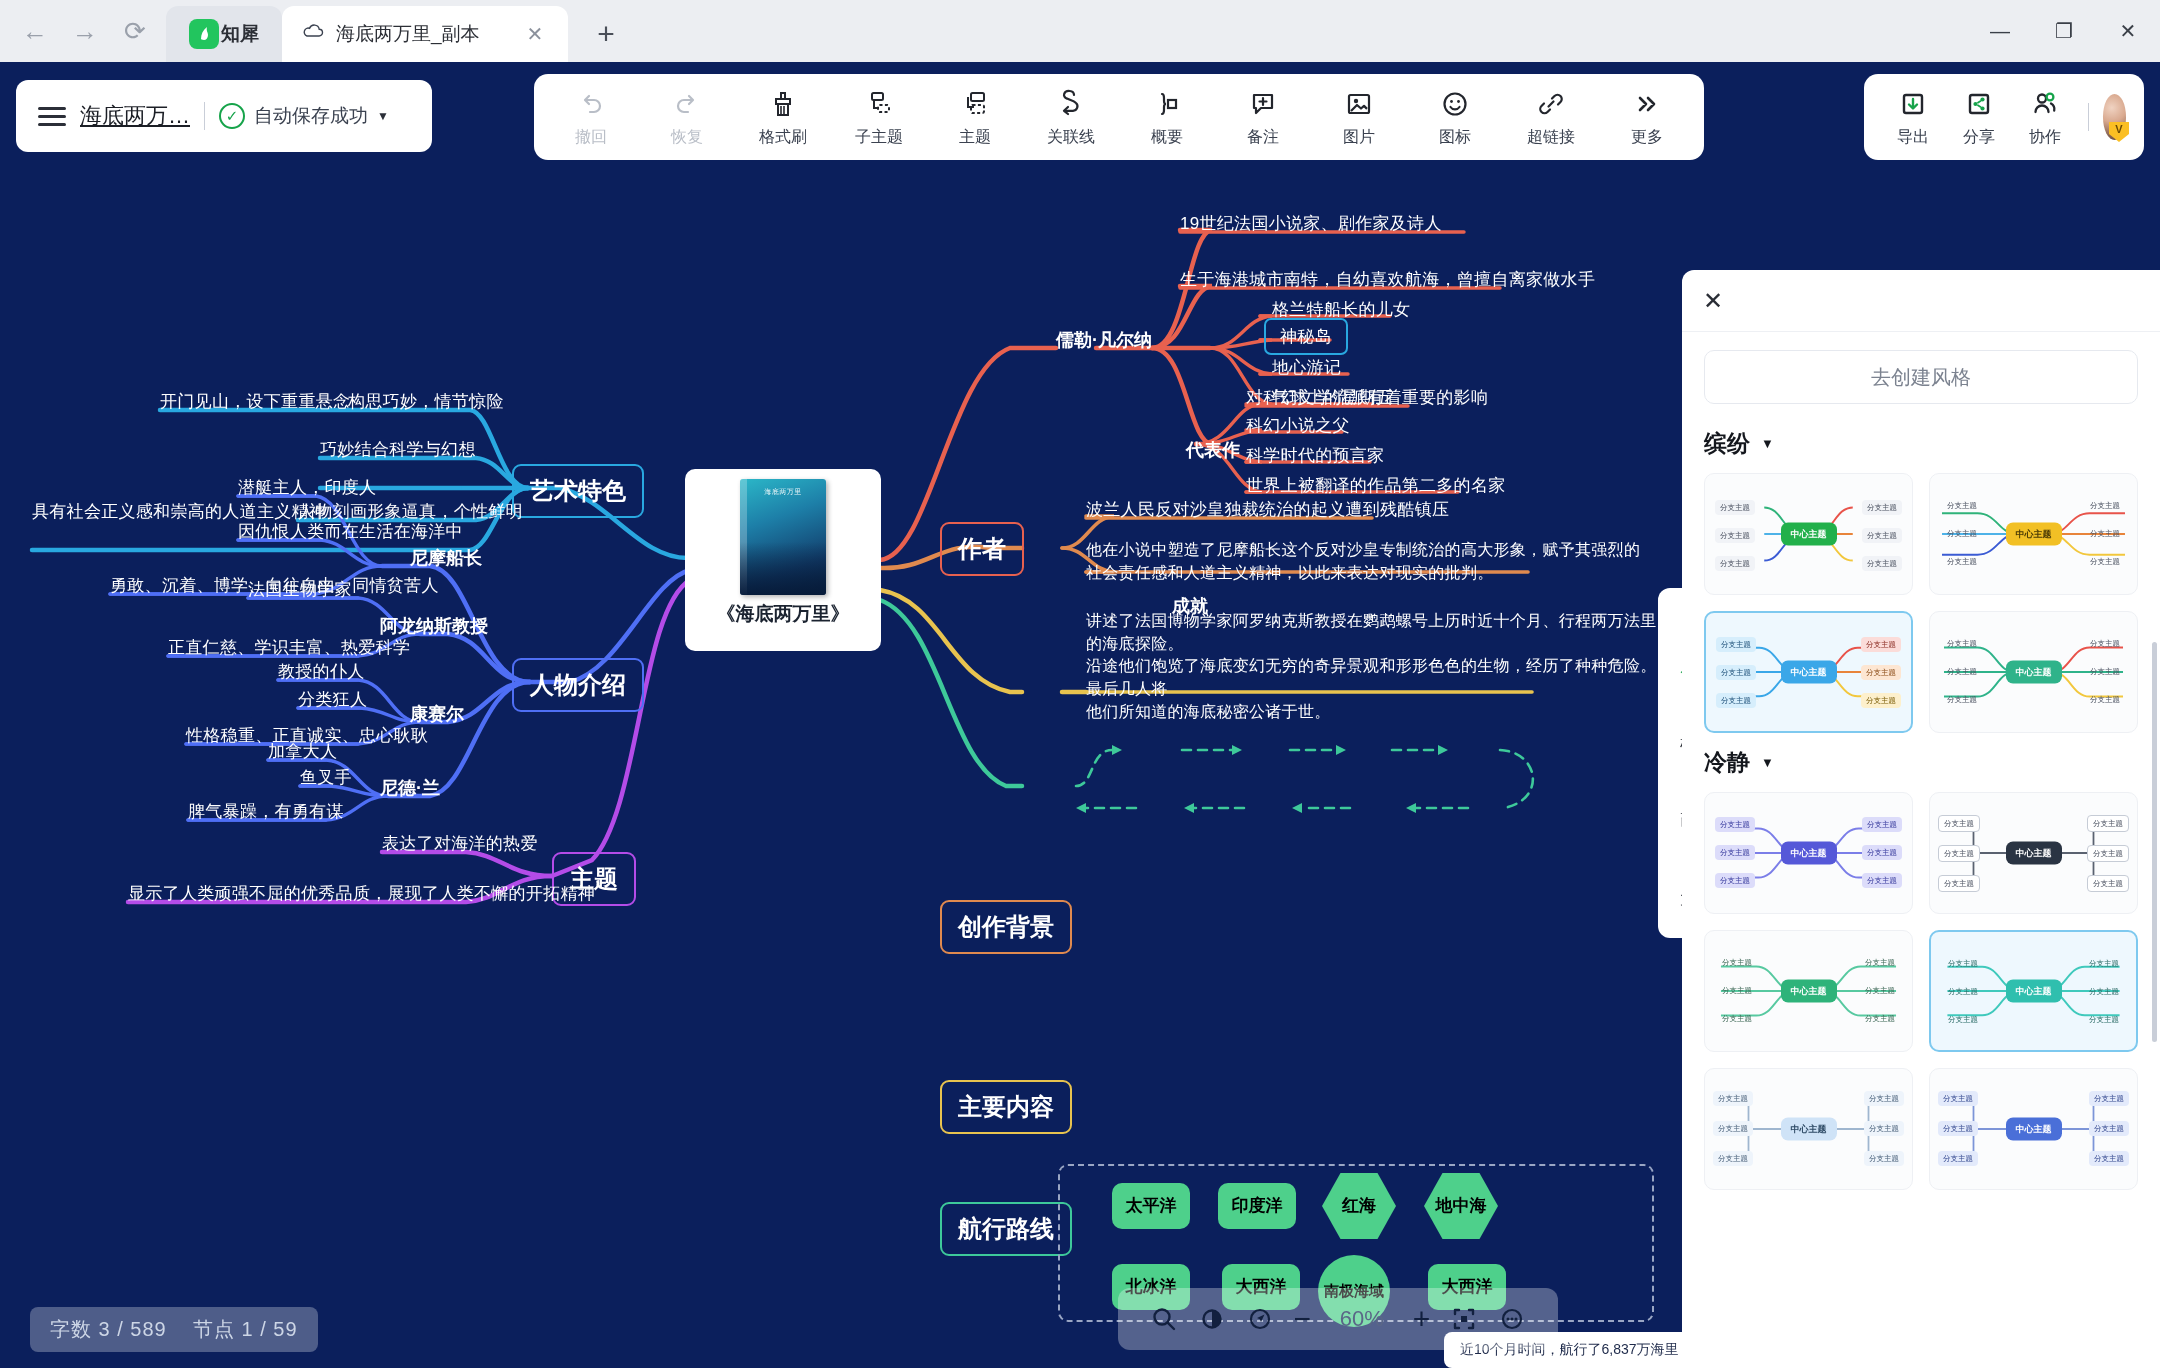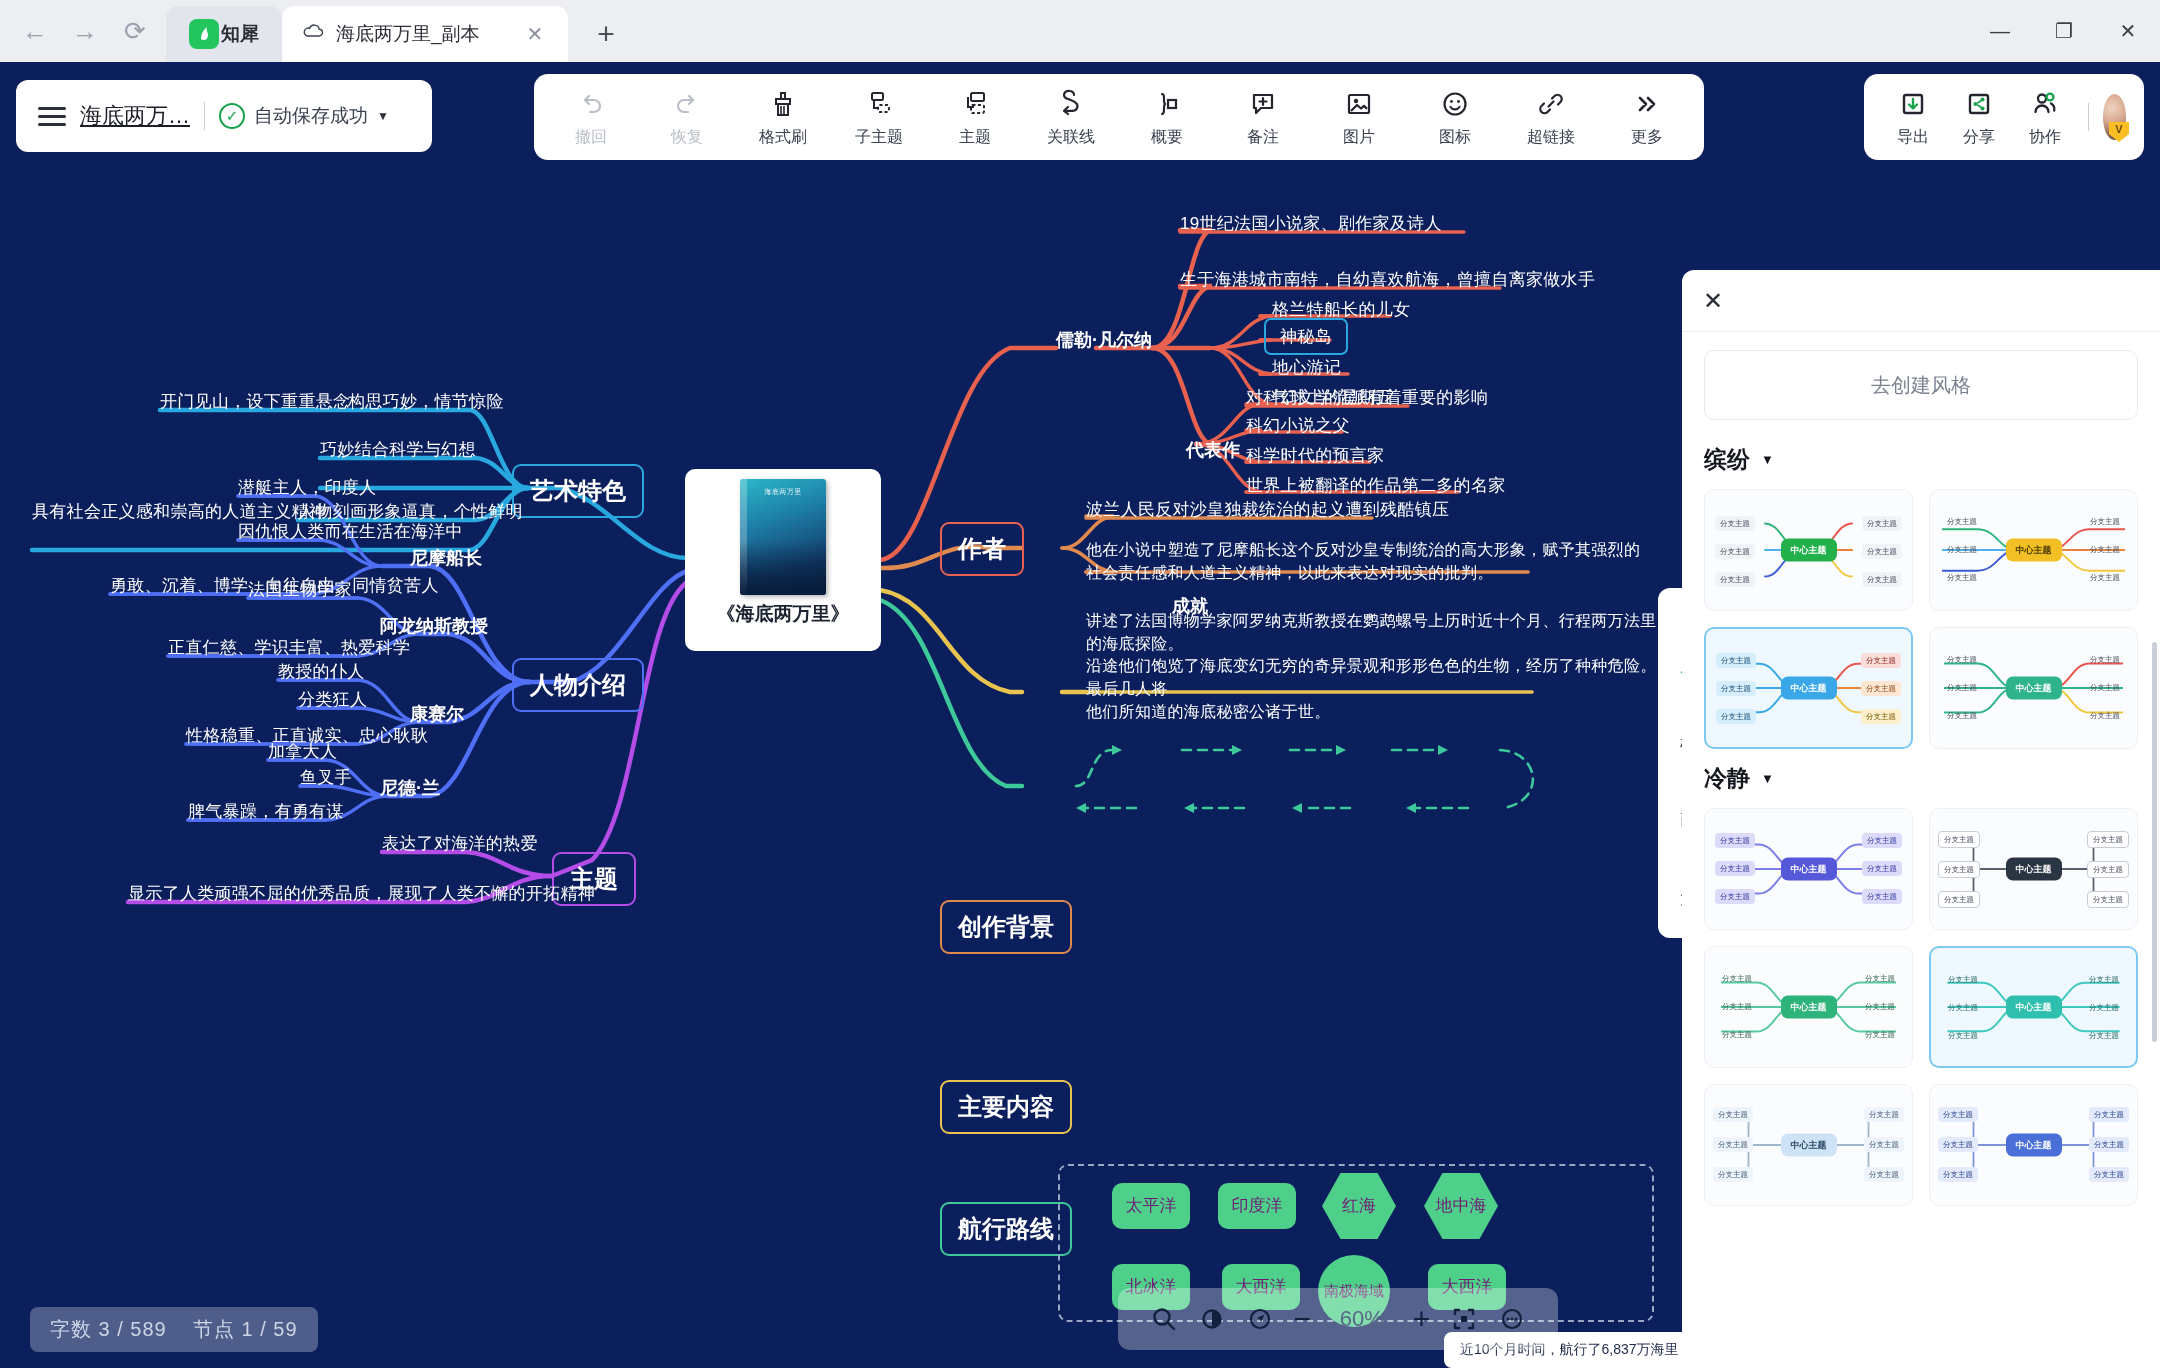--- a/index.html
+++ b/index.html
@@ -114,23 +114,23 @@
   .book-cover .spine { position:absolute; left:0; top:0; bottom:0; width:7px; background:rgba(255,255,255,.25); }
   .book-cover .ttl { position:absolute; top:8px; left:0; right:0; text-align:center; color:#fff;
                      font-size:7px; letter-spacing:.5px; opacity:.9; }
   .center-title { font-size: 19px; font-weight: bold; color: #1b2330; }
 
   .route-box {
     position: absolute; left: 1058px; top: 994px; width: 596px; height: 158px;
     border: 2px dashed #9aa6c4; border-radius: 10px;
   }
   .ocean {
-    position: absolute; color: #701a75; font-size: 17px; background: #4ed08b;
+    position: absolute; color: #000000; font-size: 17px; background: #4ed08b;
     display: flex; align-items: center; justify-content: center; text-align: center;
-    line-height: 1.15; font-weight: 400;
+    line-height: 1.15; font-weight: 700;
   }
   .ocean.rect { border-radius: 10px; width: 78px; height: 46px; }
   .ocean.hex { width: 74px; height: 66px; clip-path: polygon(25% 0,75% 0,100% 50%,75% 100%,25% 100%,0 50%); }
   .ocean.circle { width: 72px; height: 72px; border-radius: 50%; }
 
   .route-note {
     position: absolute; left: 1444px; top: 1162px; background: #fff; border-radius: 8px;
     padding: 9px 16px; font-size: 14px; color: #1e2a4a; white-space: nowrap;
   }
 
@@ -164,21 +164,21 @@
   .panel-head { height: 62px; display: flex; align-items: center; padding: 0 16px; gap: 10px;
                 border-bottom: 1px solid #eef0f4; }
   .seg { display: flex; background: #f1f3f7; border-radius: 9px; padding: 4px; flex: 1; max-width: 318px;
          margin: 0 auto; }
   .seg-item { flex: 1; text-align: center; padding: 8px 0; border-radius: 7px; font-size: 19px; color: #5c6373; }
   .seg-item.active { background: #fff; color: #14171d; font-weight: bold; }
   .panel-close { width: 30px; height: 30px; display: flex; align-items: center; justify-content: center;
                  font-size: 24px; color: #2a2e36; }
   .panel-body { padding: 18px 22px 0; height: 1036px; overflow: hidden; position: relative; }
   .create-style {
-    height: 70px; border: 1px solid #e6e9ef; border-radius: 10px; display: flex;
+    height: 54px; border: 1px solid #e6e9ef; border-radius: 10px; display: flex;
     align-items: center; justify-content: center; color: #7b828f; font-size: 20px; margin-bottom: 24px;
   }
   .grp-title { font-size: 23px; font-weight: bold; color: #14171d; display: flex; align-items: center;
                gap: 11px; margin: 14px 0 14px; }
   .grp-title .tri { font-size: 13px; }
   .thumbs { display: grid; grid-template-columns: 1fr 1fr; gap: 16px; }
   .thumb {
     height: 122px; background: #fbfcfd; border: 1px solid #eef0f4; border-radius: 10px;
     position: relative; overflow: hidden;
   }

